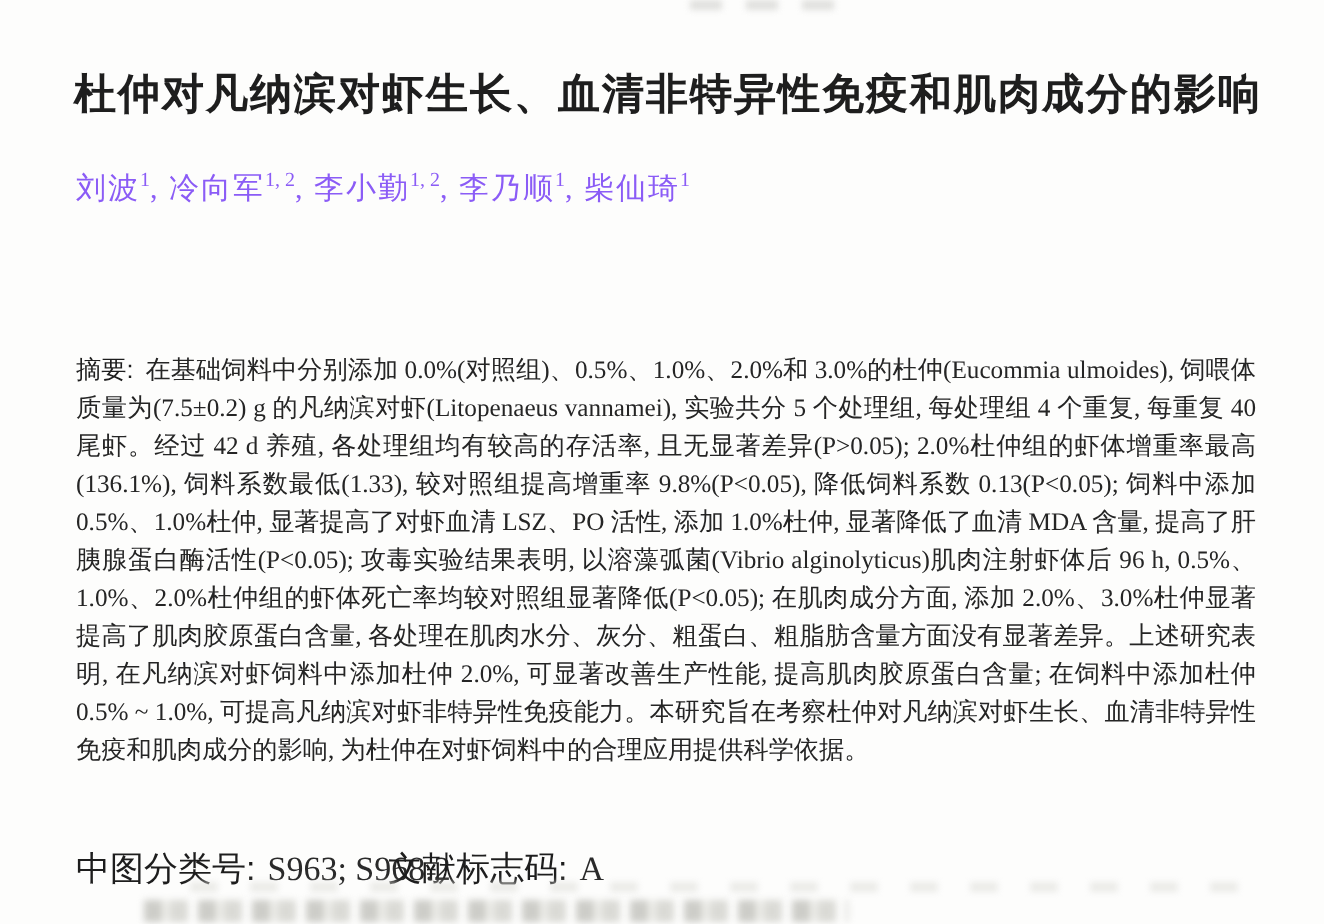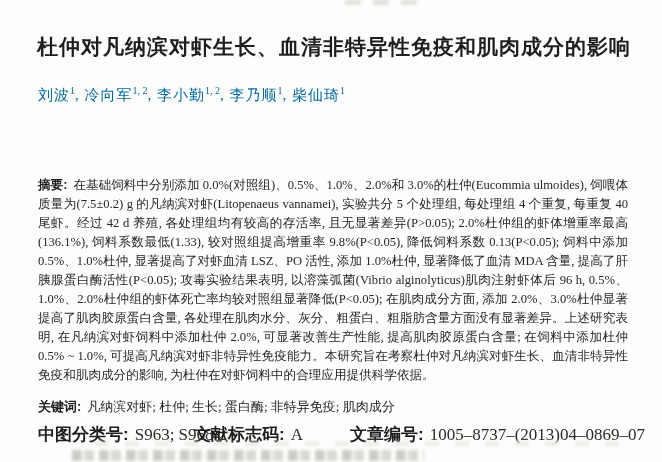--- a/index.html
+++ b/index.html
@@ -23,21 +23,21 @@
     font-weight: bold;
     letter-spacing: 1px;
     color: #1e1e1e;
     white-space: nowrap;
   }
   .authors {
     position: absolute;
     left: 38px;
     top: 85px;
     font-size: 15px;
-    color: #0369a1;
+    color: #8b5cf6;
     letter-spacing: 1px;
   }
   .authors sup { font-size: 10px; letter-spacing: 0; }
   .affiliations {
     position: absolute;
     left: 38px;
     top: 115px;
     font-size: 12.5px;
     line-height: 23px;
     color: #2c2c2c;
@@ -47,21 +47,21 @@
     left: 38px;
     top: 176px;
     width: 590px;
     font-size: 12.6px;
     line-height: 19px;
     text-align: justify;
     color: #252525;
   }
   .label {
     font-family: "Liberation Sans", sans-serif;
-    font-weight: bold;
+    font-weight: normal;
     color: #1d1d1d;
     margin-right: 6px;
     margin-top: 40px;
   }
   .it { }
   .keywords {
     position: absolute;
     left: 38px;
     top: 398px;
     font-size: 13px;
@@ -116,32 +116,26 @@
 
   <div class="authors"><span>刘波</span><sup>1</sup><span>, 冷向军</span><sup>1, 2</sup><span>, 李小勤</span><sup>1, 2</sup><span>, 李乃顺</span><sup>1</sup><span>, 柴仙琦</span><sup>1</sup></div>
 
   <div class="affiliations">
   </div>
 
   <div class="abstract">
     <span class="label">摘要:</span><span><span>在基础饲料中分别添加 0.0%(对照组)、0.5%、1.0%、2.0%和 3.0%的杜仲(</span><span class="it">Eucommia ulmoides</span><span>), 饲喂体质量为(7.5±0.2) g 的凡纳滨对虾(</span><span class="it">Litopenaeus vannamei</span><span>), 实验共分 5 个处理组, 每处理组 4 个重复, 每重复 40 尾虾。经过 42 d 养殖, 各处理组均有较高的存活率, 且无显著差异(</span><span class="it">P</span><span>&gt;0.05); 2.0%杜仲组的虾体增重率最高(136.1%), 饲料系数最低(1.33), 较对照组提高增重率 9.8%(</span><span class="it">P</span><span>&lt;0.05), 降低饲料系数 0.13(</span><span class="it">P</span><span>&lt;0.05); 饲料中添加 0.5%、1.0%杜仲, 显著提高了对虾血清 LSZ、PO 活性, 添加 1.0%杜仲, 显著降低了血清 MDA 含量, 提高了肝胰腺蛋白酶活性(</span><span class="it">P</span><span>&lt;0.05); 攻毒实验结果表明, 以溶藻弧菌(</span><span class="it">Vibrio alginolyticus</span><span>)肌肉注射虾体后 96 h, 0.5%、1.0%、2.0%杜仲组的虾体死亡率均较对照组显著降低(</span><span class="it">P</span><span>&lt;0.05); 在肌肉成分方面, 添加 2.0%、3.0%杜仲显著提高了肌肉胶原蛋白含量, 各处理在肌肉水分、灰分、粗蛋白、粗脂肪含量方面没有显著差异。上述研究表明, 在凡纳滨对虾饲料中添加杜仲 2.0%, 可显著改善生产性能, 提高肌肉胶原蛋白含量; 在饲料中添加杜仲 0.5% ~ 1.0%, 可提高凡纳滨对虾非特异性免疫能力。本研究旨在考察杜仲对凡纳滨对虾生长、血清非特异性免疫和肌肉成分的影响, 为杜仲在对虾饲料中的合理应用提供科学依据。</span></span>
   </div>
 
-  <div class="keywords">
-    <span class="label">关键词:</span><span>凡纳滨对虾; 杜仲; 生长; 蛋白酶; 非特异免疫; 肌肉成分</span>
-  </div>
 
   <div class="meta-row">
     <span class="meta-item meta-item-1">
       <span class="label">中图分类号:</span><span>S963; S968.2</span>
     </span>
     <span class="meta-item meta-item-2">
       <span class="label">文献标志码:</span><span>A</span>
-    </span>
-    <span class="meta-item meta-item-3">
-      <span class="label">文章编号:</span><span>1005–8737–(2013)04–0869–07</span>
     </span>
   </div>
 
   <div class="artifact-mid"></div>
   <div class="artifact-bottom"></div>
 
 </div>
 
 </body></html>

